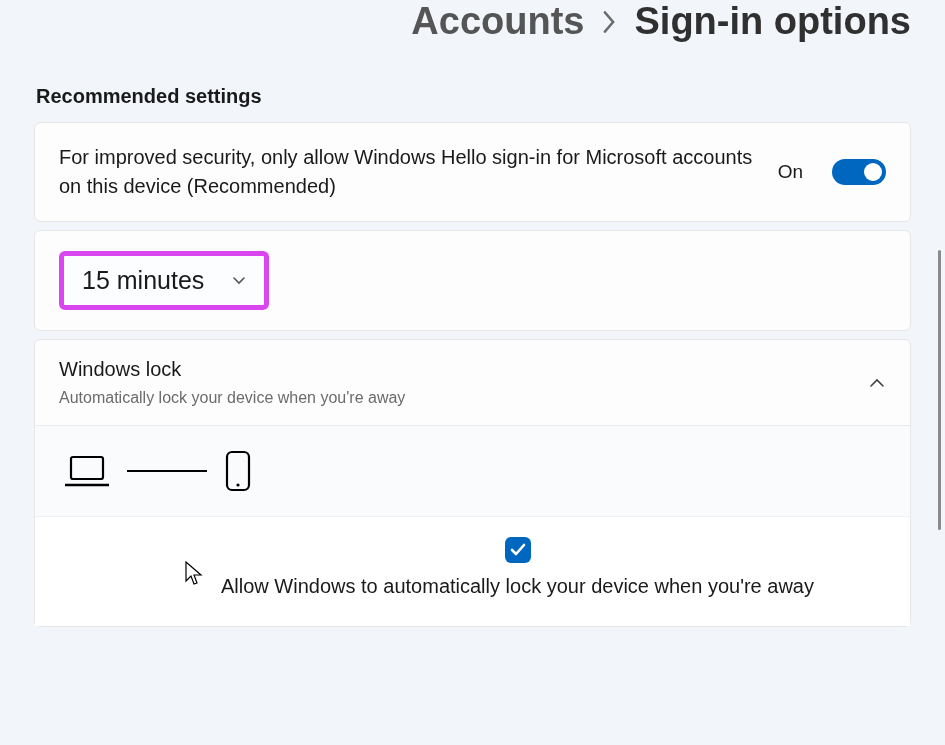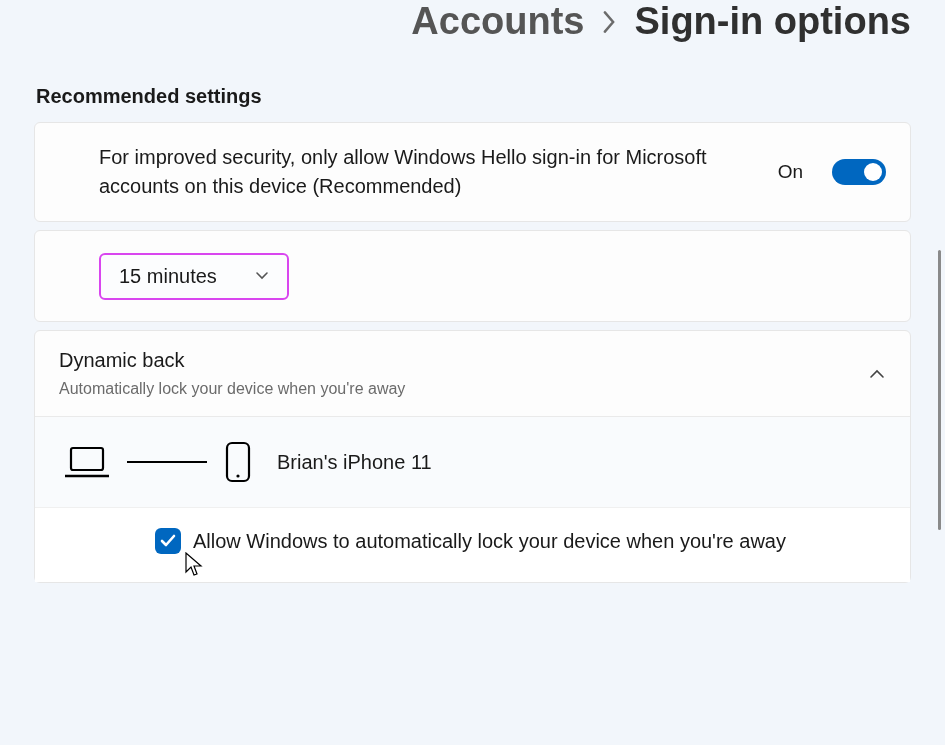--- a/index.html
+++ b/index.html
@@ -39,21 +39,20 @@
     font-size: 20px;
     font-weight: 600;
     margin: 42px 0 14px 2px;
     color: #1a1a1a;
   }
   .card {
     background: #fdfdfd;
     border: 1px solid #e6e6e6;
     border-radius: 6px;
     margin-bottom: 8px;
-    padding-left: 40px;
   }
   .row {
     display: flex;
     align-items: center;
     justify-content: space-between;
     padding: 20px 24px;
     min-height: 90px;
   }
   .row-text {
     font-size: 20px;
@@ -95,25 +94,25 @@
     top: 4px;
   }
   .toggle.on .knob { background: #fff; right: 4px; }
   .toggle.off .knob { background: #5a5a5a; left: 4px; top: 3px; }
 
   .dropdown {
     display: flex;
     align-items: center;
     justify-content: space-between;
     background: #fcfdfe;
-    border: 2px solid #d946ef;
+    border: 5px solid #d946ef;
     border-radius: 6px;
     padding: 10px 18px;
     min-width: 190px;
-    font-size: 20px;
+    font-size: 25px;
     cursor: pointer;
   }
   .dropdown .chev { margin-left: 28px; display:flex; }
 
   .expander-head {
     display: flex;
     align-items: center;
     justify-content: space-between;
     padding: 18px 24px;
     cursor: pointer;
@@ -136,20 +135,21 @@
   }
   .device-name { font-size: 20px; margin-left:8px;}
   .check-row {
     display: flex;
     align-items: center;
     gap: 12px;
     padding: 20px 30px 28px 120px;
     position: relative;
     border-top: 1px solid #f0f0f0;
     background:#fff;
+    flex-direction:column;
   }
   .checkbox {
     width: 26px;
     height: 26px;
     border-radius: 6px;
     background: #0067c0;
     display: flex;
     align-items: center;
     justify-content: center;
     cursor: pointer;
@@ -214,21 +214,21 @@
               </svg>
           </span>
         </div>
       </div>
     </div>
   </div>
 
   <div class="card" style="padding:0;">
     <div class="expander-head">
       <div class="titles">
-        <div class="t1">Dynamic back</div>
+        <div class="t1">Windows lock</div>
         <div class="row-sub">Automatically lock your device when you're away</div>
       </div>
       <span>
         <svg width="18" height="12" viewBox="0 0 18 12">
             <path d="M3 9 L9 3 L15 9" stroke="#444" stroke-width="1.6" fill="none" stroke-linecap="round"></path>
           </svg>
       </span>
     </div>
     <div class="expander-body">
       <div class="device-row">
@@ -238,21 +238,20 @@
             <line x1="0" y1="32" x2="44" y2="32" stroke="#000" stroke-width="2.4"></line>
           </svg>
         </span>
         <div class="line"></div>
         <span>
           <svg width="26" height="42" viewBox="0 0 26 42">
             <rect x="2" y="2" width="22" height="38" rx="5" stroke="#000" stroke-width="2.2" fill="none"></rect>
             <circle cx="13" cy="35" r="1.6" fill="#000"></circle>
           </svg>
         </span>
-        <span class="device-name">Brian's iPhone 11</span>
       </div>
       <div class="check-row">
         <div class="checkbox">
           <svg width="16" height="14" viewBox="0 0 16 14">
               <path d="M2 7 L6 11 L14 2" stroke="#fff" stroke-width="2.6" fill="none" stroke-linecap="round" stroke-linejoin="round"></path>
             </svg>
         </div>
         <span class="check-label">Allow Windows to automatically lock your device when you're away</span>
         <span class="cursor-arrow">
           <svg width="18" height="26" viewBox="0 0 18 26">

